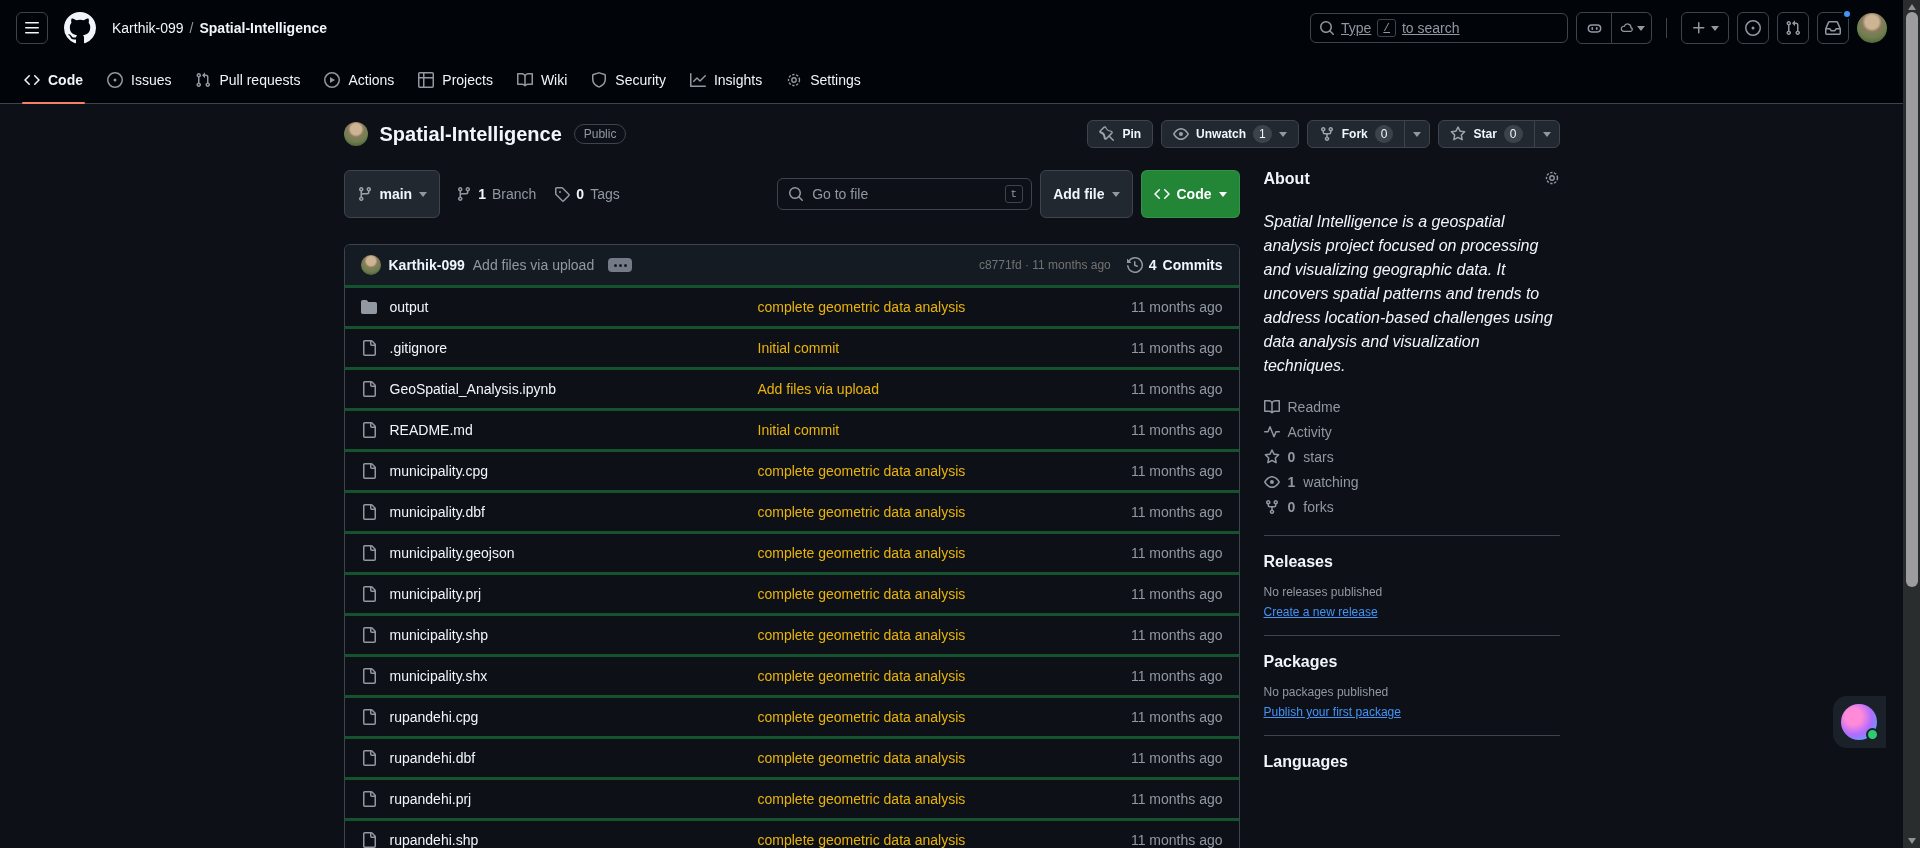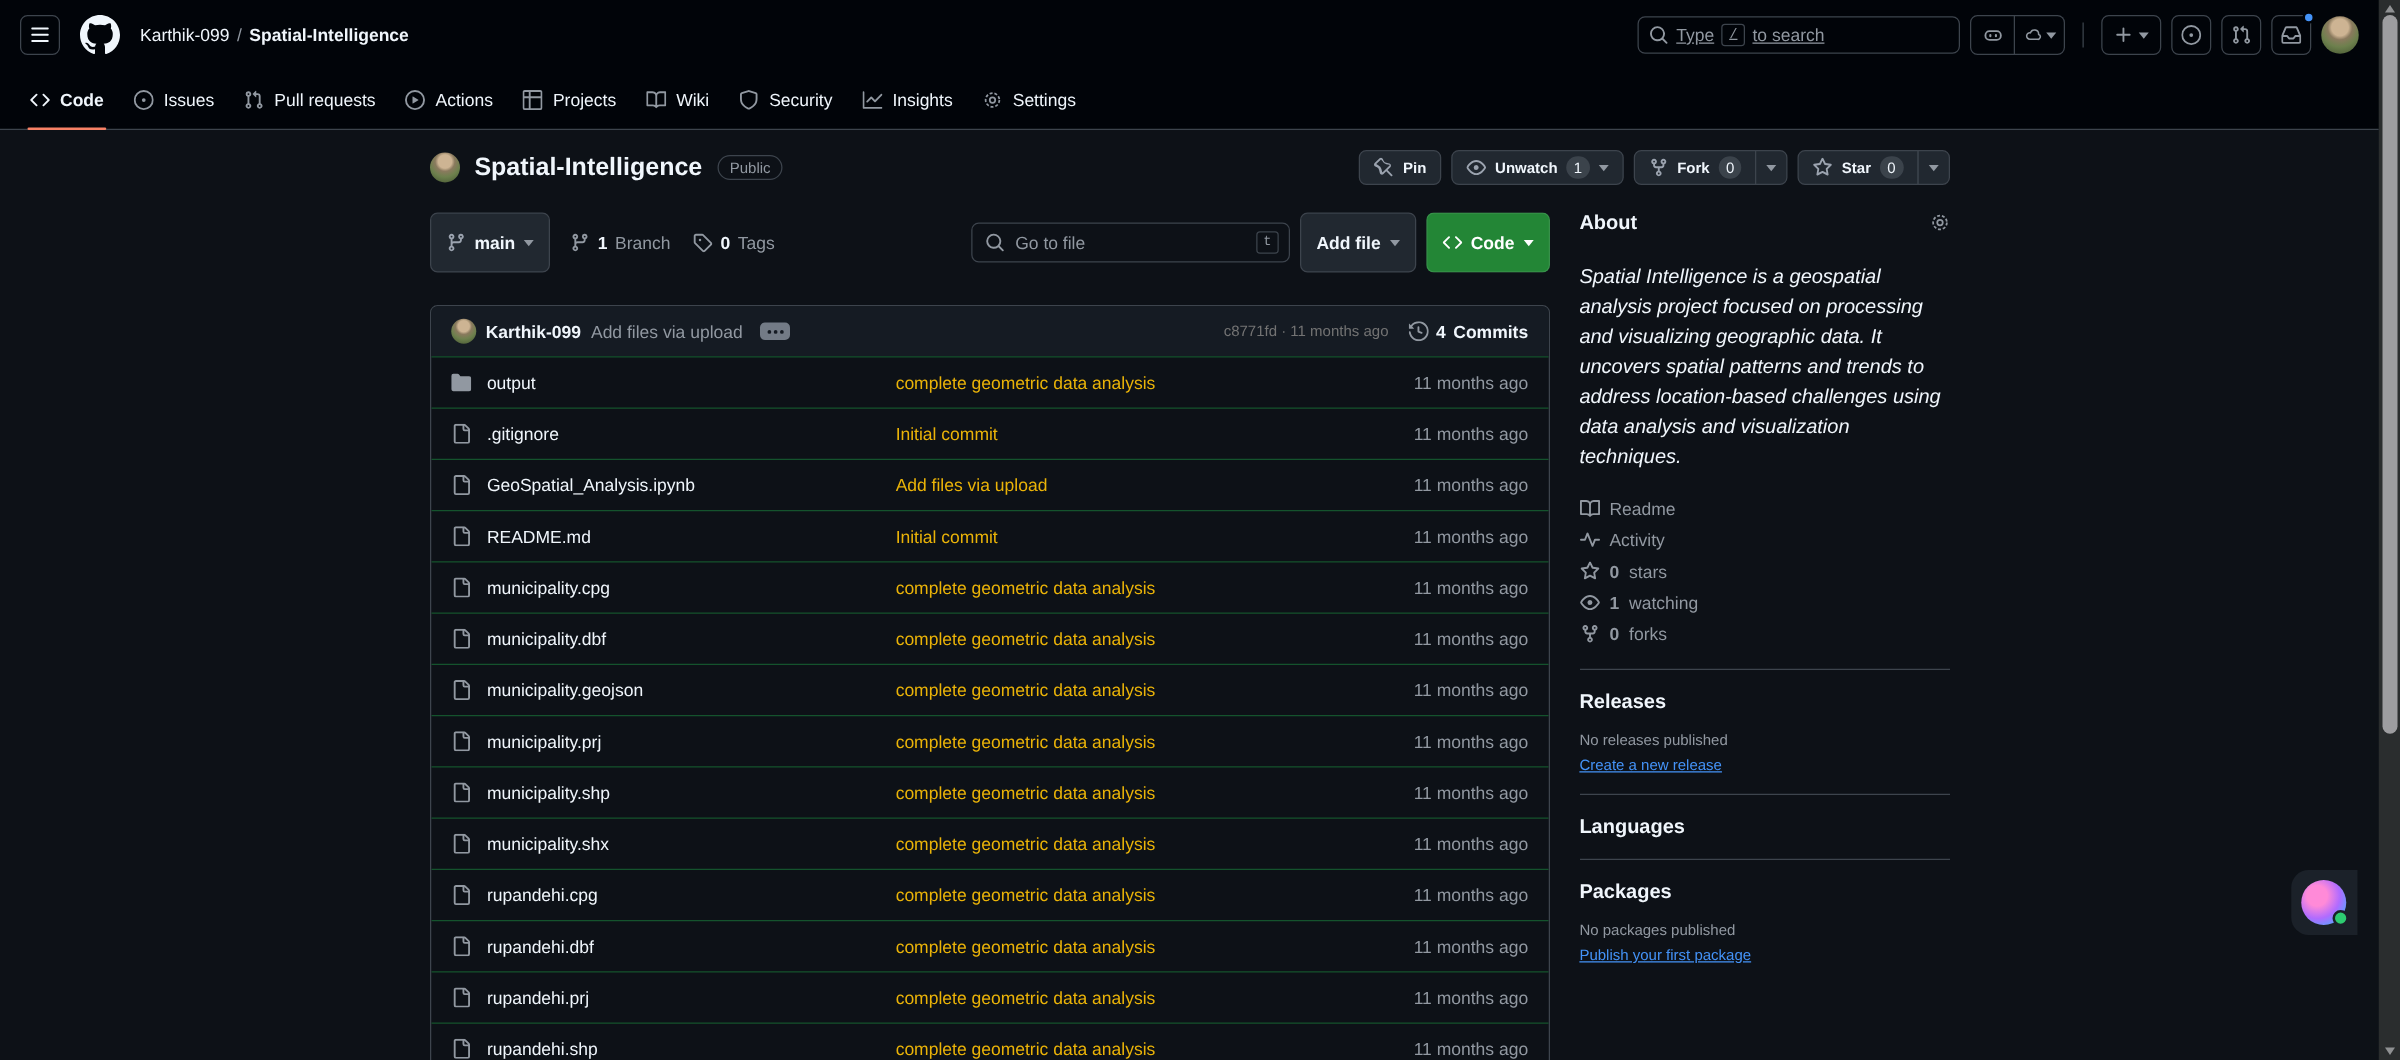--- a/index.html
+++ b/index.html
@@ -89,21 +89,21 @@
   .commit-msg { color:#9198a1; font-size:14px; }
   .kebab { width:24px; height:14px; background:#737b86; border-radius:4px; display:flex; align-items:center;
     justify-content:center; gap:2px; margin-left:6px; }
   .kebab i { width:3px; height:3px; border-radius:50%; background:#151b23; }
   .commit-right { margin-left:auto; display:flex; align-items:center; gap:16px; }
   .sha-line { color:#737373; font-size:12px; }
   .commits-link { display:flex; align-items:center; gap:6px; font-weight:700; font-size:14px; }
   .commits-link svg { color:#9198a1; }
 
   .frow { display:grid; grid-template-columns:356px 1fr 150px; align-items:center; height:41px;
-    padding:0 16px; border-top:1px solid #14532d; font-size:14px; }
+    padding:0 16px; border-top:3px solid #14532d; font-size:14px;gap:41px; }
   .fname { display:flex; align-items:center; gap:13px; color:#f0f6fc; }
   .fname svg { color:#9198a1; }
   .frow .msg { color:#eab308; }
   .frow .age { color:#9198a1; justify-self:end; }
   .frow .ficon-folder { display:none; }
   .frow.folder .ficon-folder { display:block; }
 
   
   .sidebar h2 { font-size:16px; font-weight:700; margin:0 0 14px; }
   .about-head { display:flex; align-items:flex-start; }
@@ -585,27 +585,27 @@
           <span>forks</span>
         </a>
 
         <div class="side-sec">
           <h2>Releases</h2>
           <p class="empty-note">No releases published</p>
           <a class="side-link">Create a new release</a>
         </div>
 
         <div class="side-sec">
-          <h2>Languages</h2>
-        </div>
-
-        <div class="side-sec">
           <h2>Packages</h2>
           <p class="empty-note">No packages published</p>
           <a class="side-link">Publish your first package</a>
+        </div>
+
+        <div class="side-sec">
+          <h2>Languages</h2>
         </div>
       </div>
     </div>
   </div>
 
   <div class="float-widget">
     <div class="float-face">
       <span class="status"></span>
     </div>
   </div>

